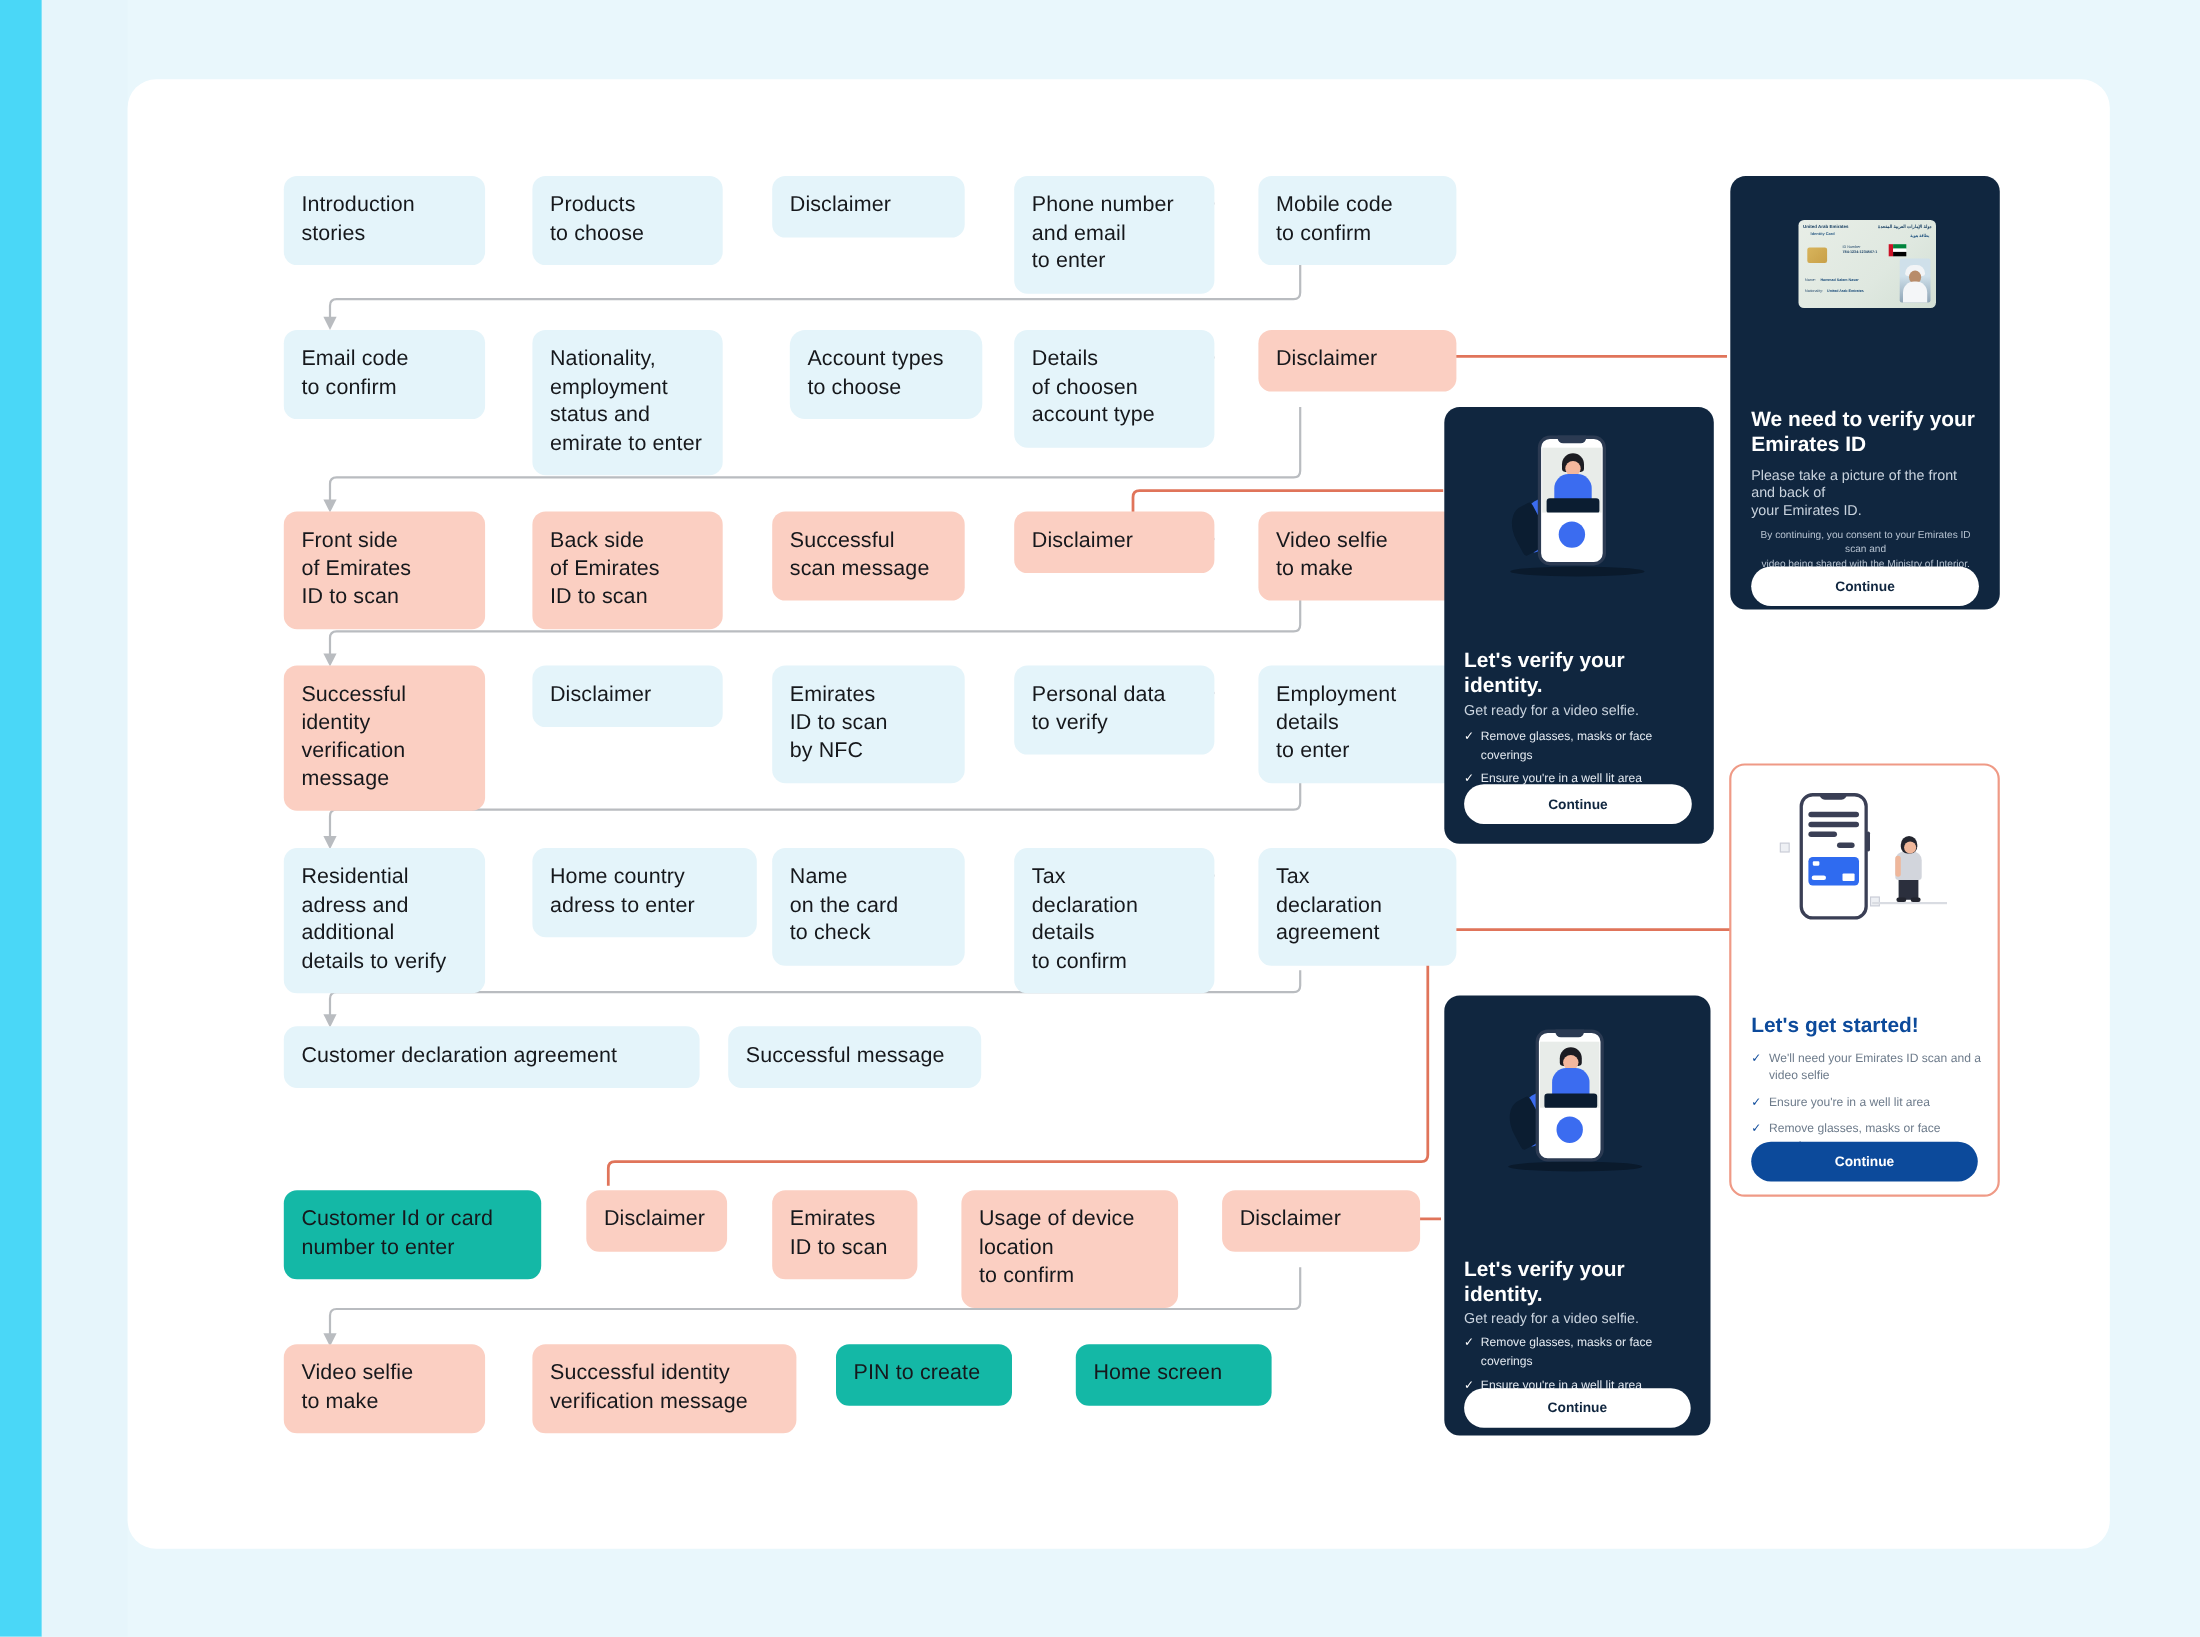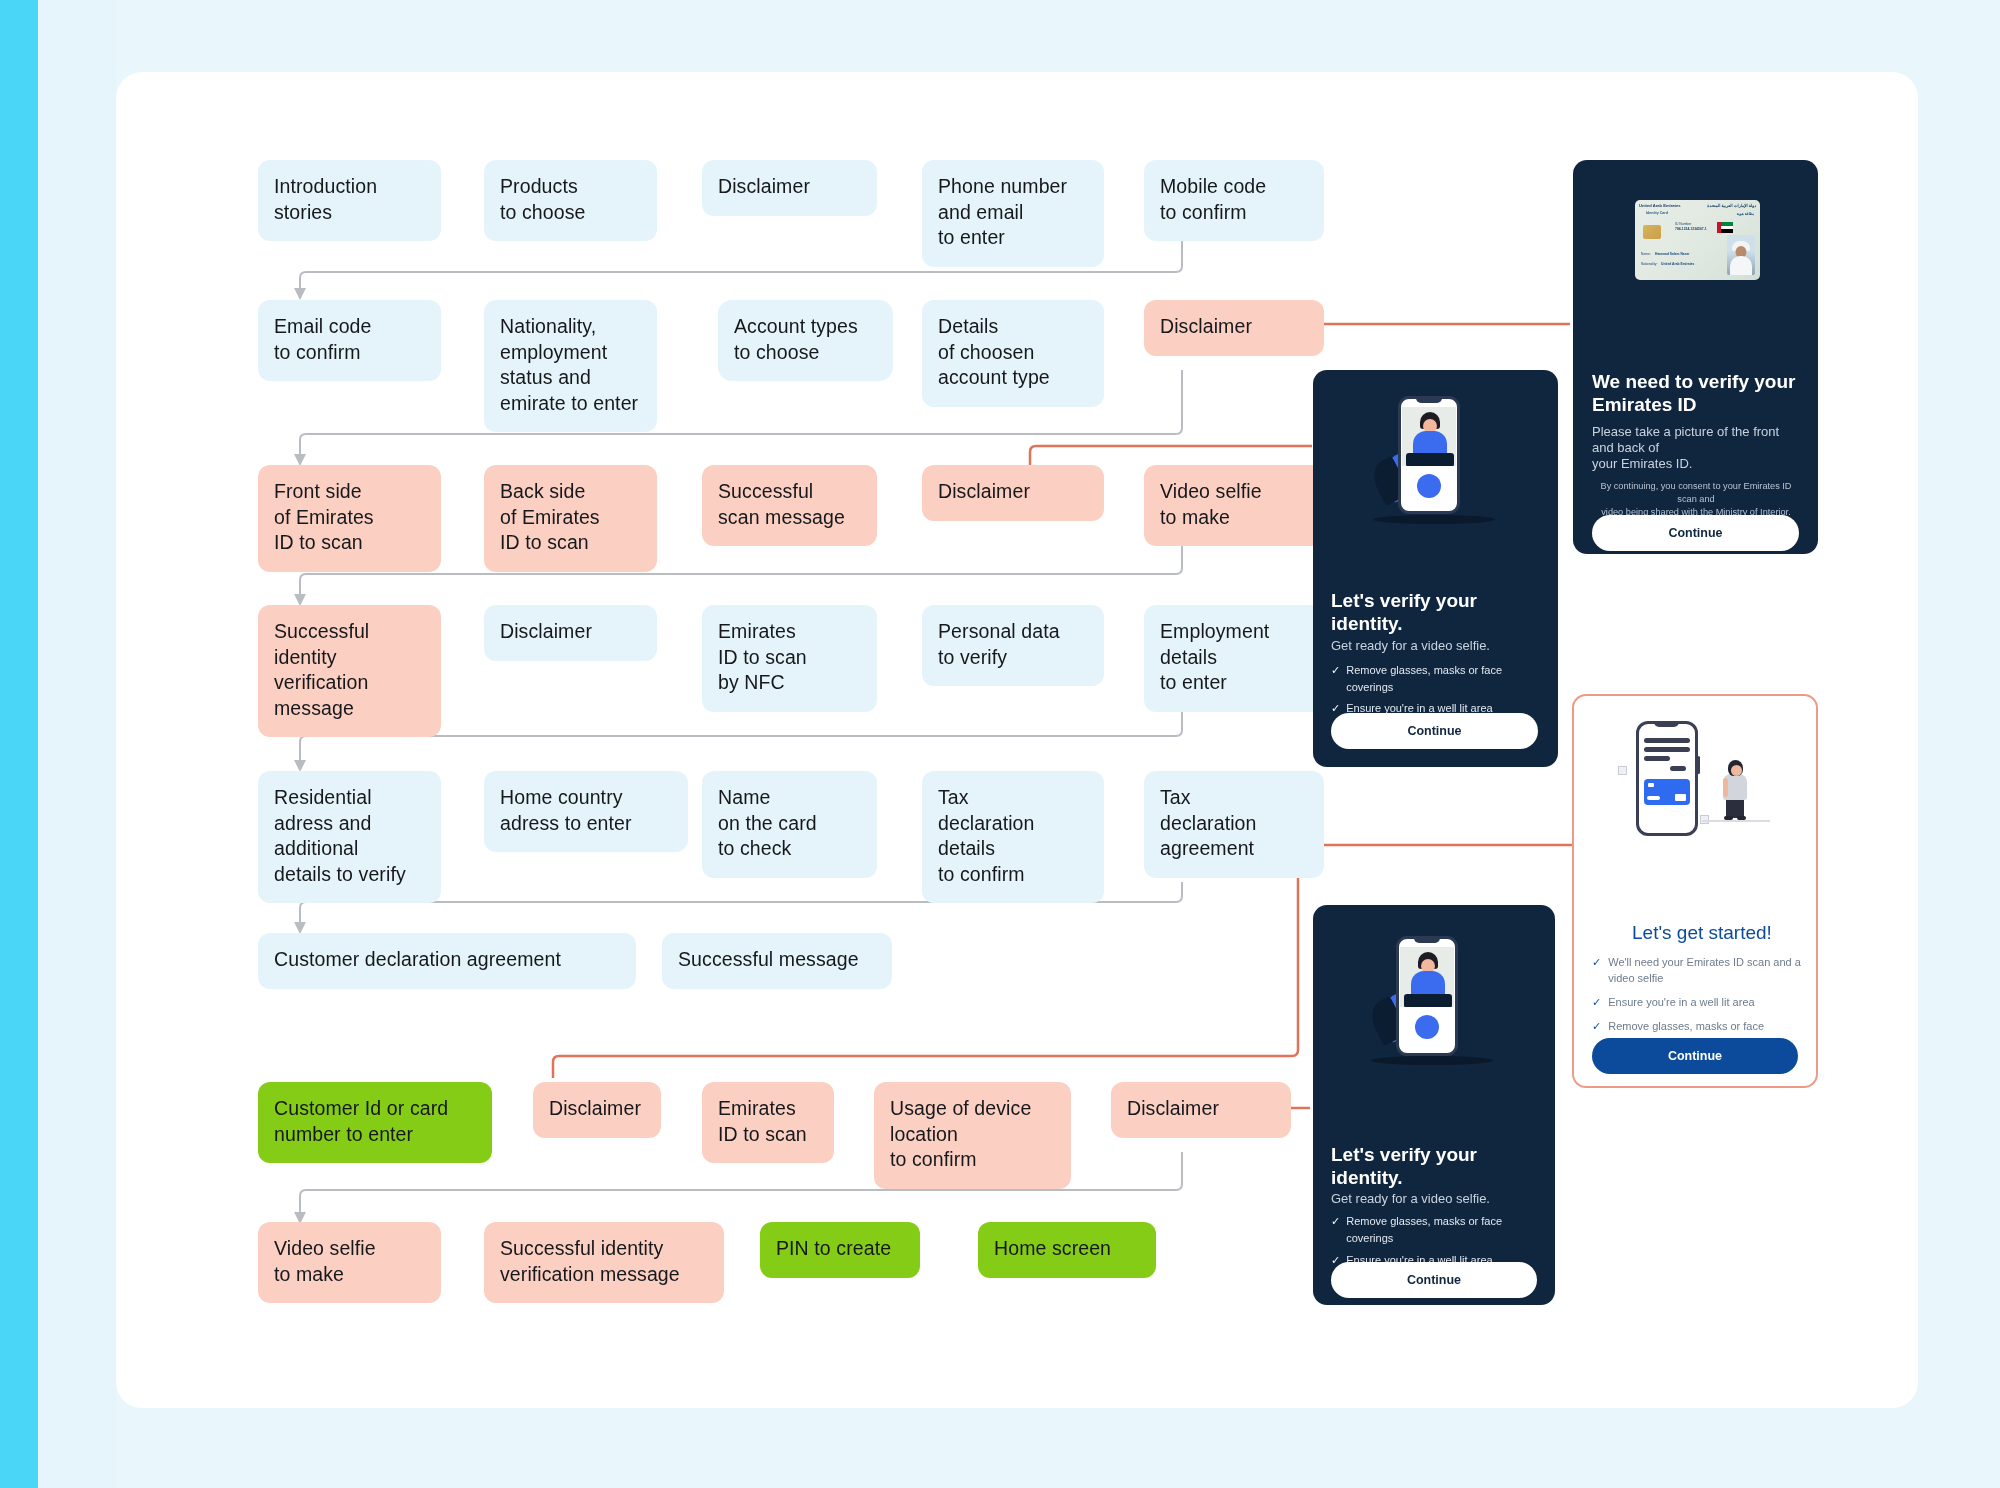--- a/index.html
+++ b/index.html
@@ -39,21 +39,21 @@
     font-size: 19.5px;
     line-height: 25.5px;
     color: #16181c;
     letter-spacing: 0.1px;
     white-space: pre-line;
     font-family: "Liberation Sans", sans-serif;
     margin-left: 44px;
   }
   .c-blue  { background: #e4f4fa; }
   .c-pink  { background: #fbcfc2; }
-  .c-pinklight { background: #84cc16; }
+  .c-pinklight { background: #14b8a6; }
   .elbow { position: absolute; }
   .elbow svg { display: block; overflow: visible; }
 
   
   .mock {
     position: absolute;
     border-radius: 14px;
     overflow: hidden;
     padding-left: 45px;
   }
@@ -95,24 +95,23 @@
     background: #0c4a9b;
     border-radius: 999px;
     text-align: center;
     color: #ffffff;
     font-weight: bold;
     font-size: 12.5px;
     padding: 11px 0;
   }
   .mock-title-blue {
     color: #0c4a9b;
-    font-weight: normal;
+    font-weight: bold;
     font-size: 19px;
     line-height: 24px;
-    margin-left: 40px;
   }
   .mock-check-blue {
     color: #6d7b8b;
     font-size: 11px;
     line-height: 16px;
     display: flex;
     gap: 7px;
     align-items: flex-start;
   }
   .tick { color: #ffffff; font-size: 11px; flex: 0 0 auto; }

